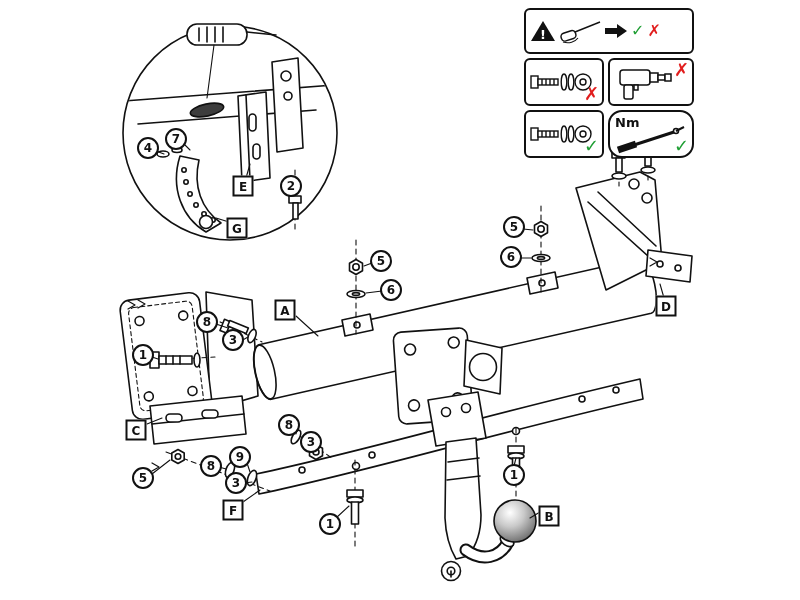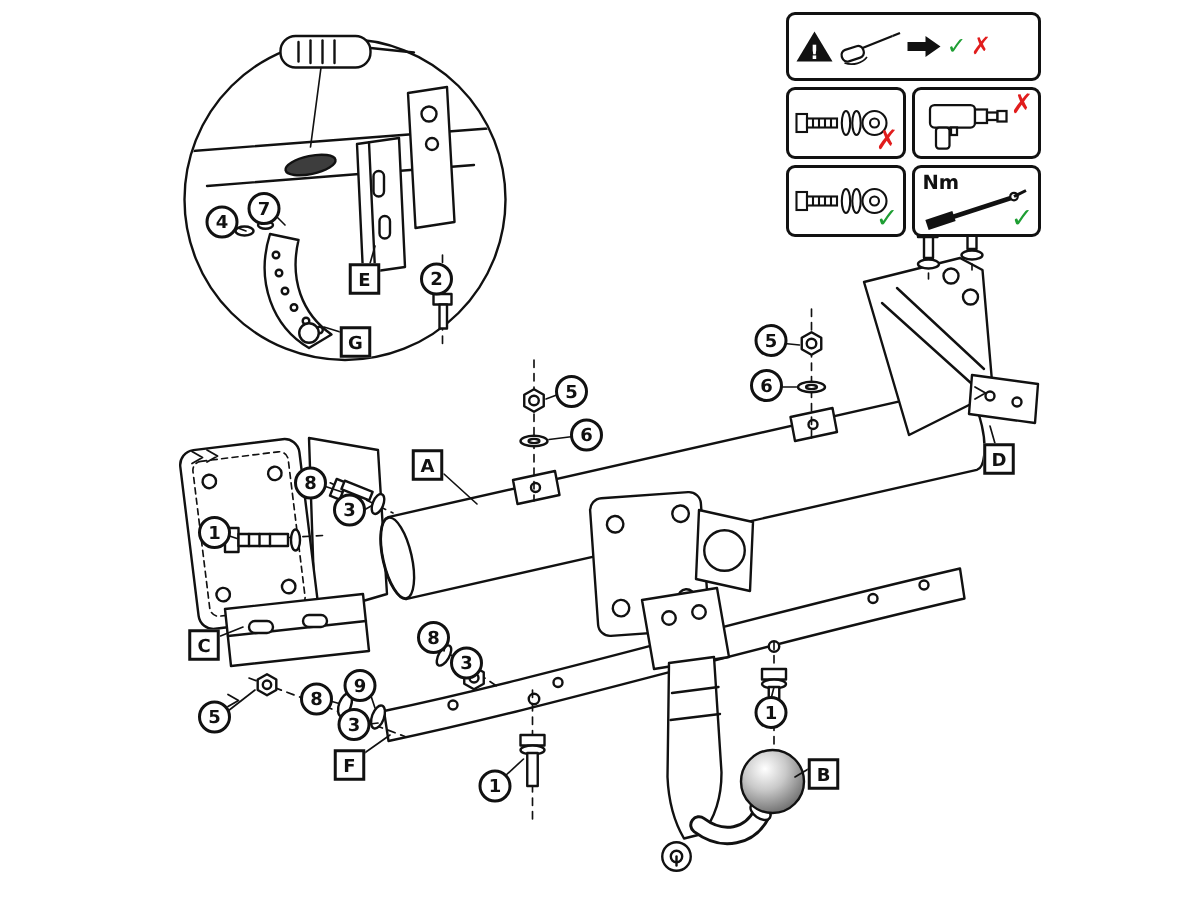--- a/index.html
+++ b/index.html
@@ -393,21 +393,21 @@
         <rect x="36" y="11" width="8" height="9"></rect>
         <rect x="44" y="13" width="7" height="5"></rect>
         <rect x="51" y="12" width="6" height="7"></rect>
         <rect x="10" y="23" width="9" height="14" rx="2"></rect>
         <rect x="20" y="23" width="4" height="5"></rect>
       </g>
     </svg>
     <span class="mark no topright">✗</span>
   </div>
 
-  <div class="lcell" style="left:84px;top:102px;width:86px;height:48px;">
+  <div class="lcell" style="left:84px;top:102px;width:86px;height:48px;border-radius:14px;">
     <span class="nm">Nm</span>
     <svg width="74" height="34" style="margin-top:10px">
       <g stroke="#111" fill="none">
         <line x1="4" y1="28" x2="22" y2="22" stroke-width="7"></line>
         <line x1="20" y1="23" x2="60" y2="10" stroke-width="3"></line>
         <circle cx="62" cy="9" r="2.5" stroke-width="1.5" fill="#fff"></circle>
         <line x1="62" y1="9" x2="70" y2="5" stroke-width="2"></line>
       </g>
     </svg>
     <span class="mark ok corner">✓</span>

